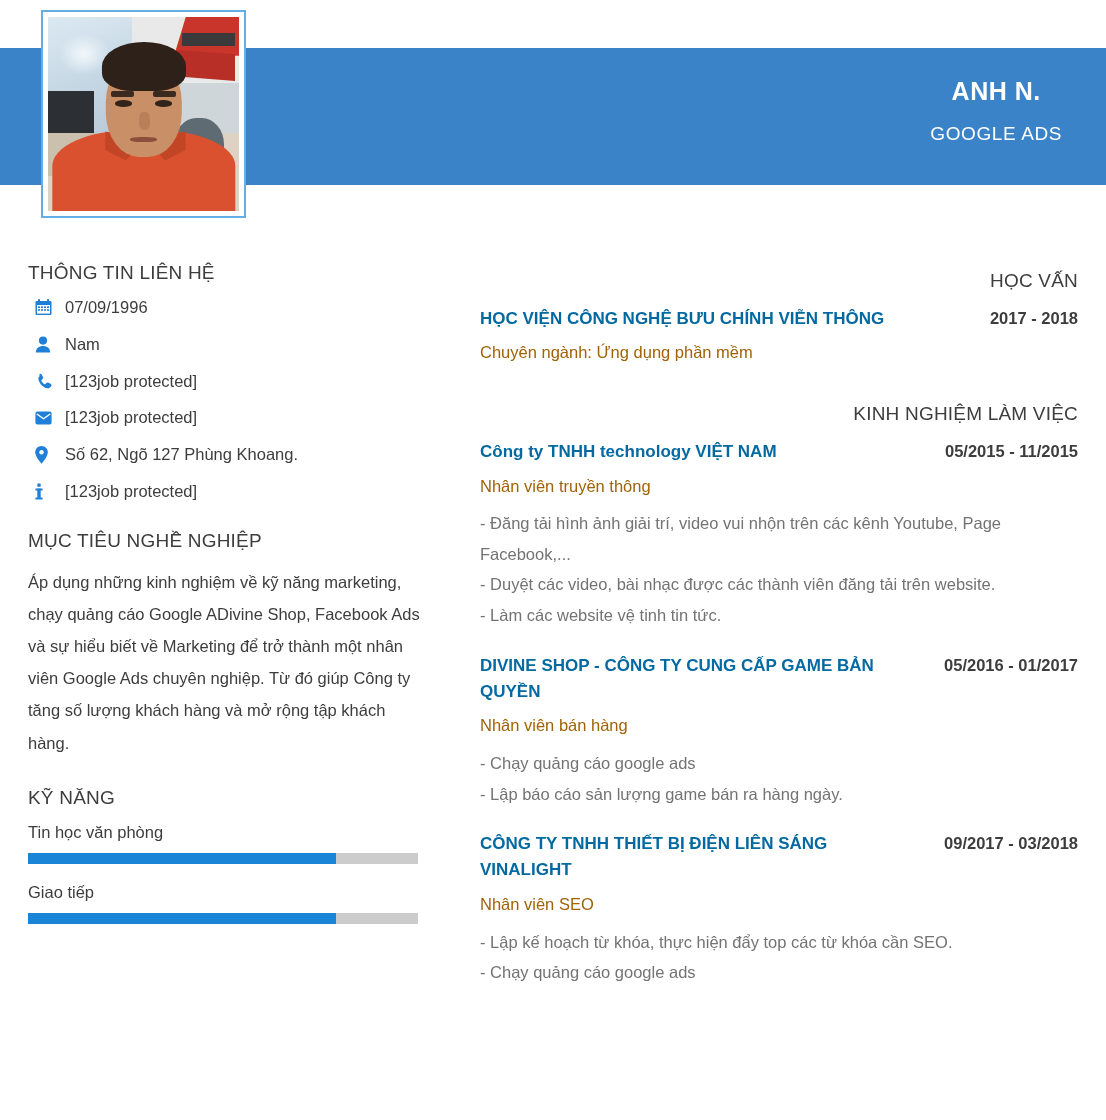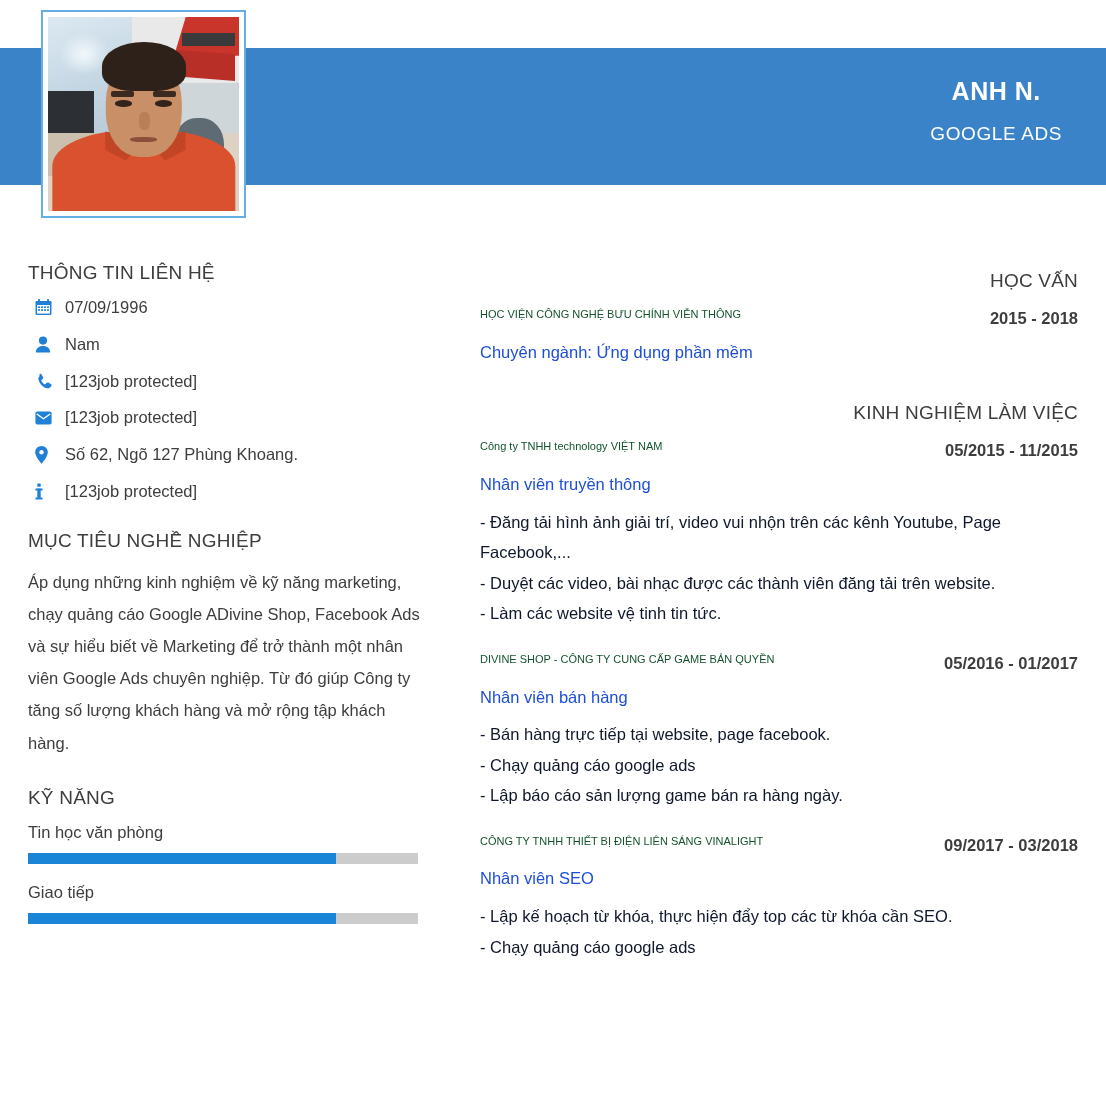--- a/index.html
+++ b/index.html
@@ -246,45 +246,45 @@
 
   
   .entry { margin-bottom: 6px; }
   .entry-head {
     display: flex;
     justify-content: space-between;
     align-items: flex-start;
     gap: 16px;
   }
   .entry-title {
-    font-size: 11px;
-    font-weight: normal;
-    color: #14532d;
+    font-size: 17px;
+    font-weight: bold;
+    color: #0369a1;
     line-height: 1.55;
     flex: 1 1 auto;
     max-width: 430px;
   }
   .entry-date {
     font-size: 16.5px;
     font-weight: bold;
     color: #3d3d3d;
     white-space: nowrap;
     flex: 0 0 auto;
     line-height: 1.55;
   }
   .entry-sub {
     font-size: 16.5px;
-    color: #1d4ed8;
+    color: #a16207;
     line-height: 1.75;
     margin-top: 6px;
   }
   .entry-bullets { margin: 8px 0 0 0; padding: 0; list-style: none; }
   .entry-bullets li {
     font-size: 16.5px;
-    color: #0f172a;
+    color: #737373;
     line-height: 1.85;
   }
   .edu-entry { margin-bottom: 4px; }
   .exp-entry { margin-bottom: 22px; }
 </style>
 </head>
 <body>
 
 <div class="header">
   <div class="header-band"></div>
@@ -424,21 +424,21 @@
 
   </div>
 
   <div class="col-right">
 
     <div class="section-title first">HỌC VẤN</div>
 
     <div class="entry edu-entry">
       <div class="entry-head">
         <div class="entry-title">HỌC VIỆN CÔNG NGHỆ BƯU CHÍNH VIỄN THÔNG</div>
-        <div class="entry-date">2015 - 2018</div>
+        <div class="entry-date">2017 - 2018</div>
       </div>
       <div class="entry-sub">Chuyên ngành: Ứng dụng phần mềm</div>
     </div>
 
     <div class="section-title">KINH NGHIỆM LÀM VIỆC</div>
 
     <div class="entry exp-entry">
       <div class="entry-head">
         <div class="entry-title">Công ty TNHH technology VIỆT NAM</div>
         <div class="entry-date">05/2015 - 11/2015</div>
@@ -451,21 +451,20 @@
       </ul>
     </div>
 
     <div class="entry exp-entry">
       <div class="entry-head">
         <div class="entry-title">DIVINE SHOP - CÔNG TY CUNG CẤP GAME BẢN QUYỀN</div>
         <div class="entry-date">05/2016 - 01/2017</div>
       </div>
       <div class="entry-sub">Nhân viên bán hàng</div>
       <ul class="entry-bullets">
-        <li>- Bán hàng trực tiếp tại website, page facebook.</li>
         <li>- Chạy quảng cáo google ads</li>
         <li>- Lập báo cáo sản lượng game bán ra hàng ngày.</li>
       </ul>
     </div>
 
     <div class="entry exp-entry">
       <div class="entry-head">
         <div class="entry-title">CÔNG TY TNHH THIẾT BỊ ĐIỆN LIÊN SÁNG VINALIGHT</div>
         <div class="entry-date">09/2017 - 03/2018</div>
       </div>

